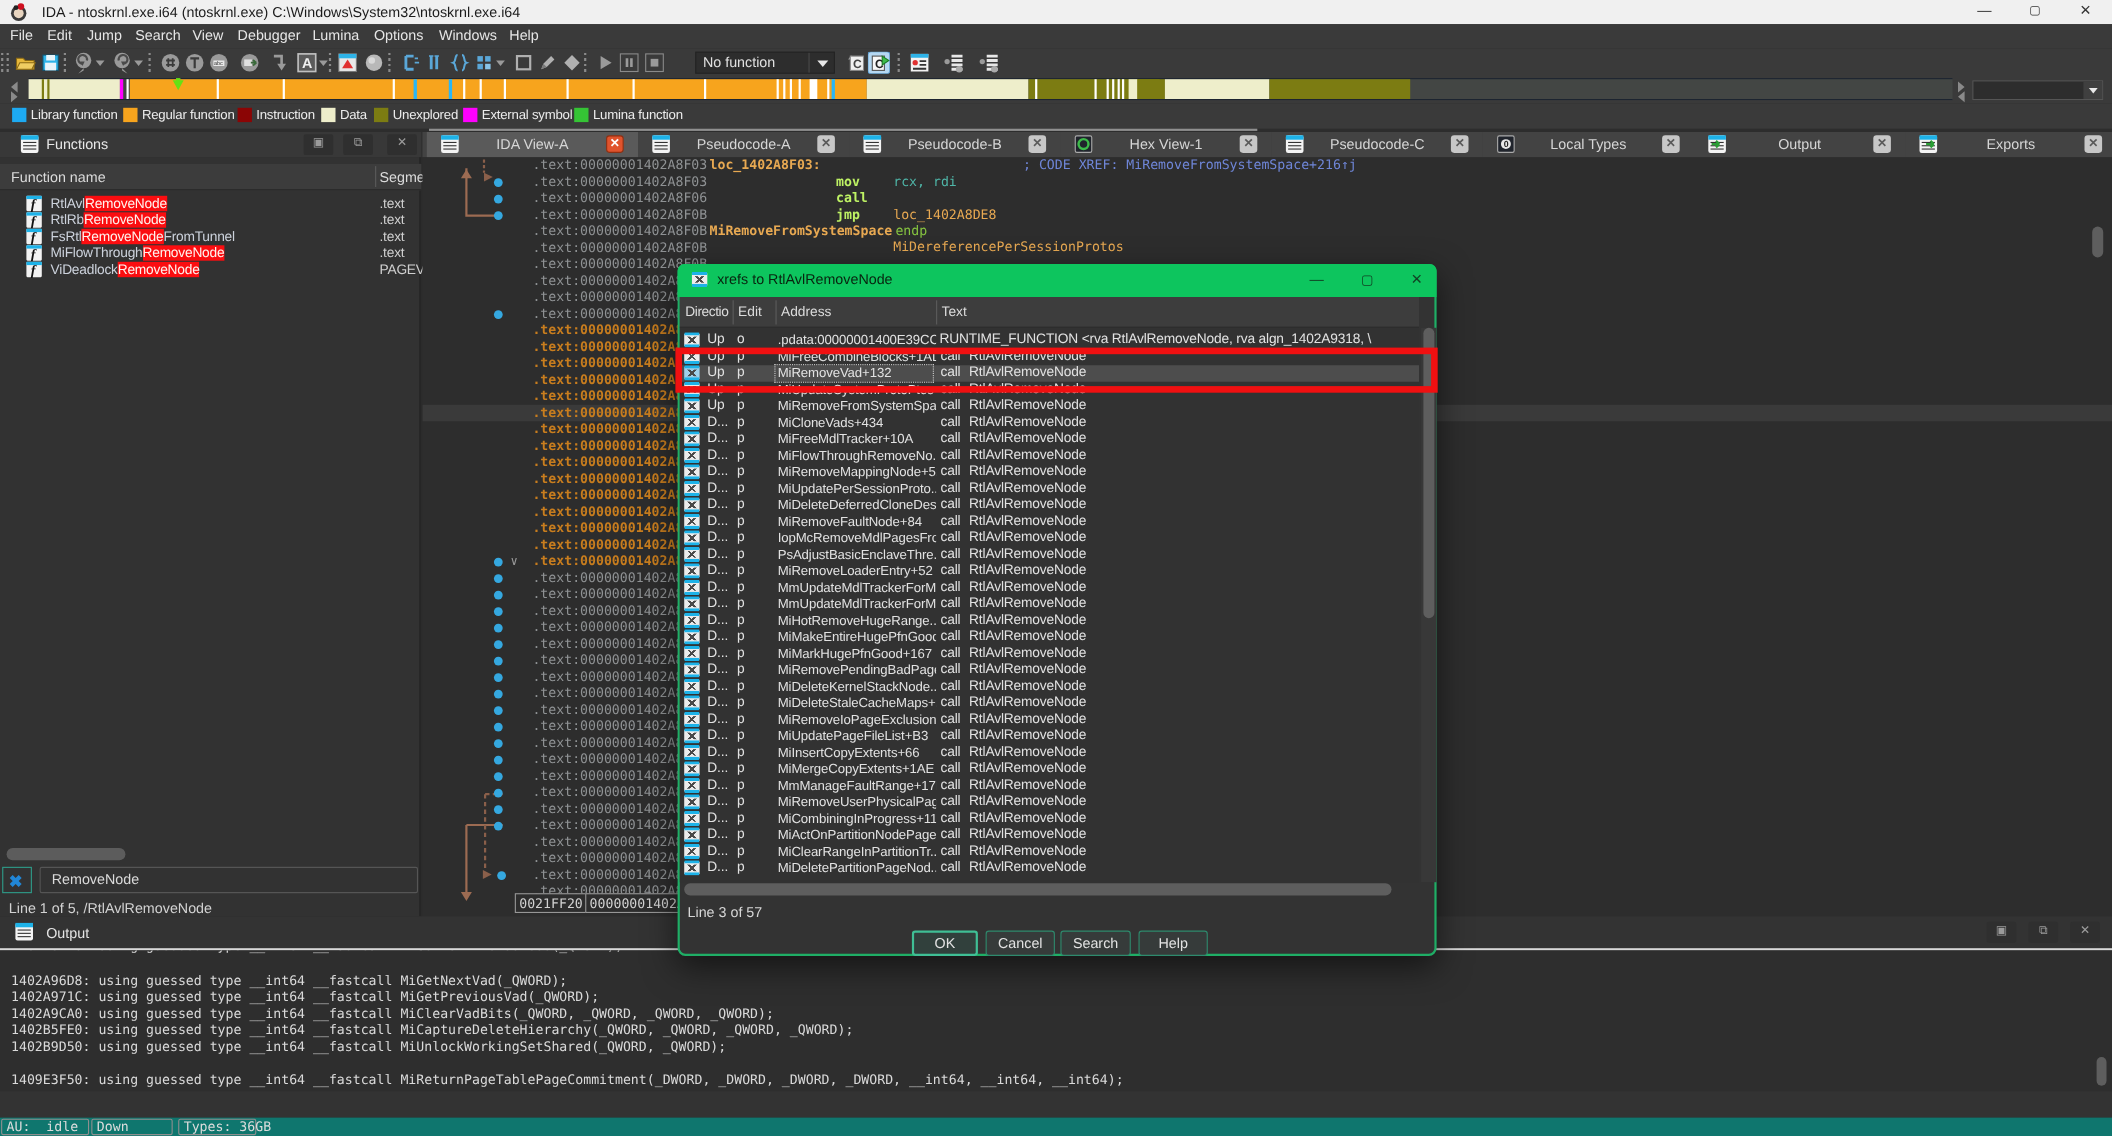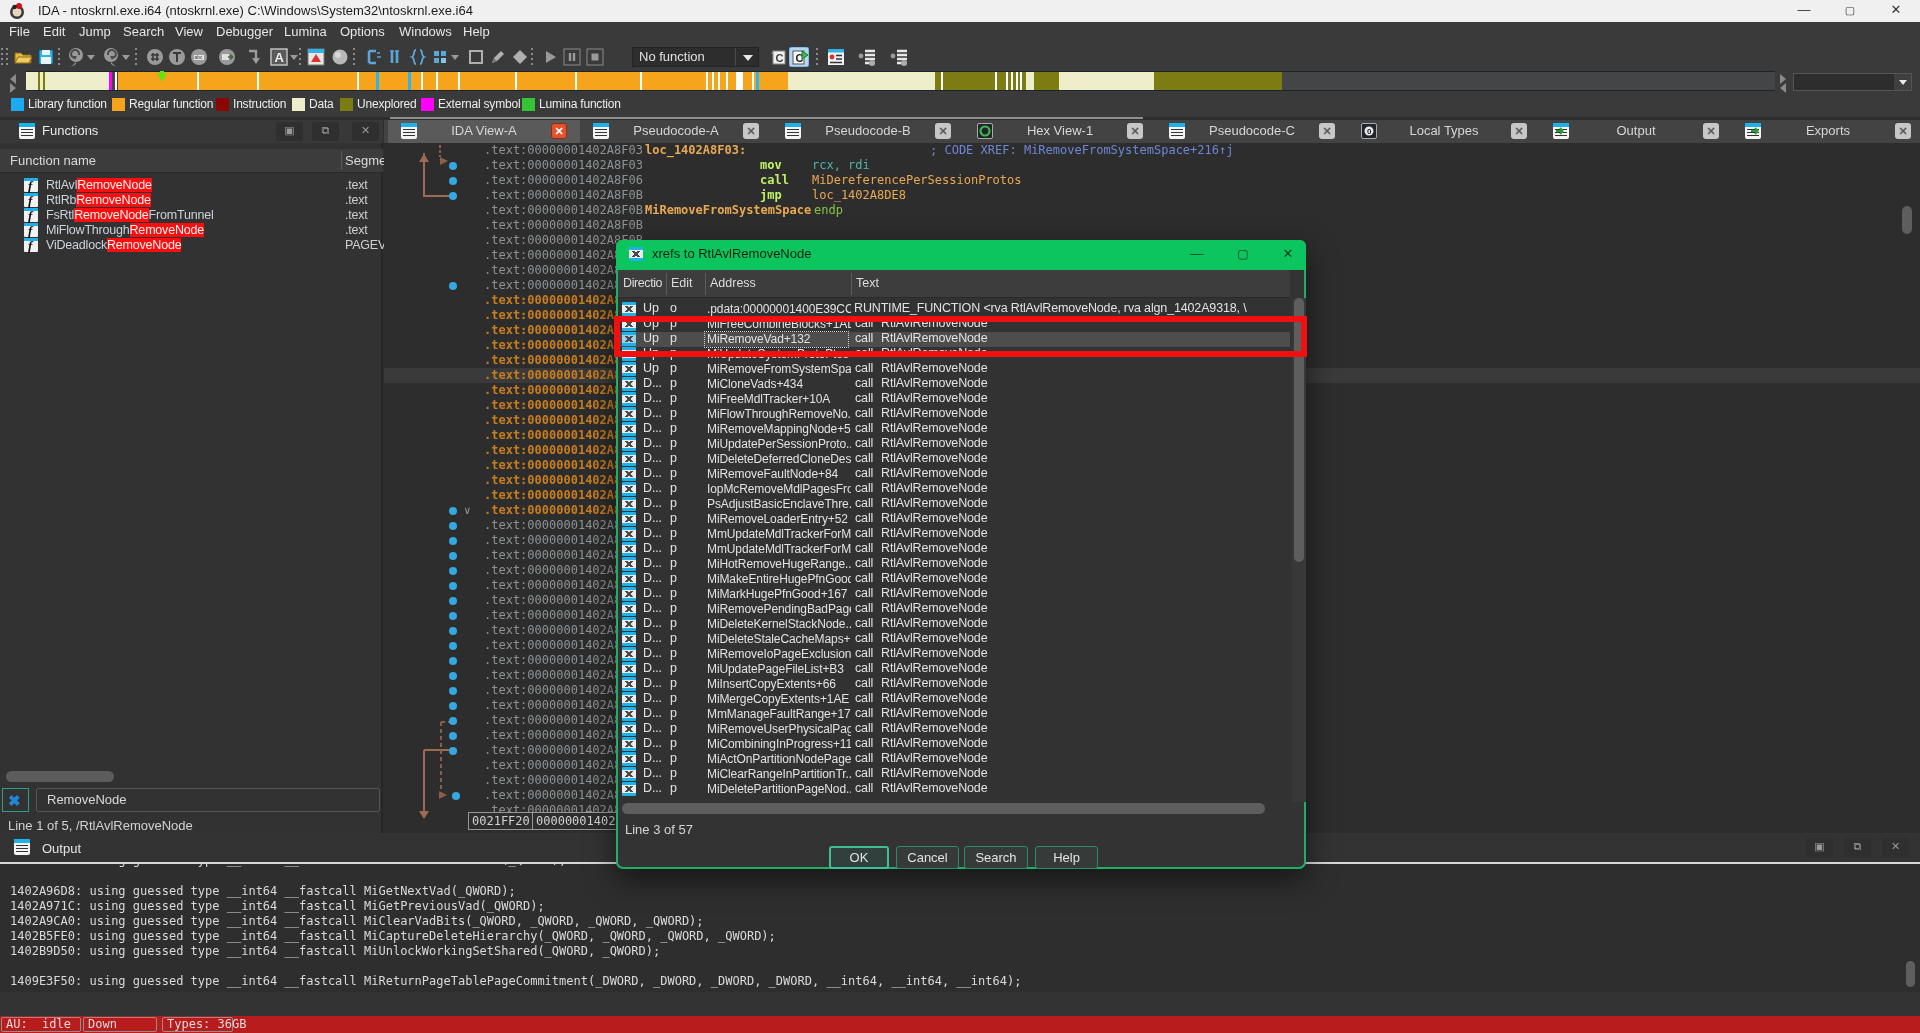--- a/index.html
+++ b/index.html
@@ -104,21 +104,21 @@
   #outdock .cap{position:absolute;left:42px;top:8px;font-size:13px;color:#e4e4e4;}
   #outline{position:absolute;left:0;top:29px;width:1920px;height:2px;background:#d9d9d9;}
   #outtext{position:absolute;left:0;top:31px;width:1920px;height:128px;background:#2e2e2e;overflow:hidden;}
   .oline{position:absolute;left:10px;height:15px;font-family:"DejaVu Sans Mono",monospace;font-size:12px;color:#dadada;white-space:pre;}
   #outscroll{position:absolute;left:1906px;top:128px;width:9px;height:26px;border-radius:5px;background:#5e5e5e;}
   #pyrow{position:absolute;left:0;top:159px;width:1920px;height:24px;}
   #pyrow .lbl{position:absolute;left:13px;top:3px;font-size:13px;color:#dadada;}
   #pyinput{position:absolute;left:68px;top:0px;width:1848px;height:22px;border:1px solid #5f5f5f;border-radius:3px;background:#333;}
 
   
-  #statusbar{left:0;top:1016px;width:1920px;height:17px;background:#b91c1c;}
+  #statusbar{left:0;top:1016px;width:1920px;height:17px;background:#0f766e;}
   .stbox{position:absolute;top:1px;height:15px;border:1px solid #8f8f8f;border-radius:2px;font-family:"DejaVu Sans Mono",monospace;font-size:12px;color:#dcdcdc;line-height:13px;padding:0 4px;white-space:pre;}
 
   
   #xdlg{left:616px;top:240px;width:690px;height:629px;background:#333333;border:2px solid #1fae66;border-radius:7px;box-shadow:0 10px 30px rgba(0,0,0,.55);}
   #xdlg-title{position:absolute;left:-2px;top:-2px;width:690px;height:30px;background:#0dc55e;border-radius:6px 6px 0 0;}
   #xdlg-title .cap{position:absolute;left:36px;top:6px;font-size:13px;color:#09230f;}
   .dlgctl{position:absolute;top:4px;width:30px;height:20px;color:#114023;font-size:13px;text-align:center;line-height:20px;}
   #xtable-head{position:absolute;left:0px;top:28px;width:672px;height:28px;background:#3d3d3d;border-bottom:1px solid #2a2a2a;}
   #xtable-head .hc{position:absolute;top:6px;font-size:12.5px;color:#dcdcdc;overflow:hidden;white-space:nowrap;}
   #xtable-head .vs{position:absolute;top:3px;width:1px;height:22px;background:#5c5c5c;}
@@ -548,21 +548,21 @@
       <path d="M56 2 L56 14" stroke="#8a5f4a" stroke-width="2" fill="none" stroke-dasharray="3,2"></path>
       <path d="M56 14 L64 18 L56 22 Z" fill="#8a5f4a"></path>
       <path d="M40 607 L40 672 M40 607 L73 607" stroke="#9c6b52" stroke-width="2" fill="none"></path>
       <path d="M40 676 L35 668 L45 668 Z" fill="#9c6b52"></path>
       <path d="M57 579 L57 647 M57 579 L73 579" stroke="#8a5f4a" stroke-width="2" fill="none" stroke-dasharray="4,3"></path>
       <path d="M55 648 L63 652 L55 656 Z" fill="#8a5f4a"></path>
     </svg>
     <div id="drows">
         <div class="drow" style="top: 0px;"><span class="a-gray" style="left: 100px;">.text:00000001402A8F03</span><span class="c-label" style="left: 261px;">loc_1402A8F03:</span><span class="c-cmt" style="left: 546px;">; CODE XREF: MiRemoveFromSystemSpace+216↑j</span></div>
         <div class="drow" style="top: 15px;"><span class="a-gray" style="left: 100px;">.text:00000001402A8F03</span><span class="c-mnem" style="left: 376px;">mov</span><span class="c-reg" style="left: 428px;">rcx, rdi</span><div class="bdot" style="top: 4px;"></div></div>
-        <div class="drow" style="top: 30px;"><span class="a-gray" style="left: 100px;">.text:00000001402A8F06</span><span class="c-mnem" style="left: 376px;">call</span><span class="c-fn" style="left: 428px;">MiDereferencePerSessionProtos</span><div class="bdot" style="top: 4px;"></div></div>
+        <div class="drow" style="top: 30px;"><span class="a-gray" style="left: 100px;">.text:00000001402A8F06</span><span class="c-mnem" style="left: 376px;">call</span><span class="c-fn" style="left: 428px; margin-top: 44px;">MiDereferencePerSessionProtos</span><div class="bdot" style="top: 4px;"></div></div>
         <div class="drow" style="top: 45px;"><span class="a-gray" style="left: 100px;">.text:00000001402A8F0B</span><span class="c-mnem" style="left: 376px;">jmp</span><span class="c-fn" style="left: 428px;">loc_1402A8DE8</span><div class="bdot" style="top: 4px;"></div></div>
         <div class="drow" style="top: 60px;"><span class="a-gray" style="left: 100px;">.text:00000001402A8F0B</span><span class="c-label" style="left: 261px;">MiRemoveFromSystemSpace</span><span class="c-kw" style="left: 430px;">endp</span></div>
         <div class="drow" style="top: 75px;"><span class="a-gray" style="left: 100px;">.text:00000001402A8F0B</span></div>
         <div class="drow" style="top: 90px;"><span class="a-gray" style="left: 100px;">.text:00000001402A8F0B</span></div>
         <div class="drow" style="top: 105px;"><span class="a-gray" style="left: 100px;">.text:00000001402A8F0B</span></div>
         <div class="drow" style="top: 120px;"><span class="a-gray" style="left: 100px;">.text:00000001402A8</span></div>
         <div class="drow" style="top: 135px;"><span class="a-gray" style="left: 100px;">.text:00000001402A8</span><div class="bdot" style="top: 4px;"></div></div>
         <div class="drow" style="top: 150px;"><span class="a-orange" style="left: 100px;">.text:00000001402A8</span></div>
         <div class="drow" style="top: 165px;"><span class="a-orange" style="left: 100px;">.text:00000001402A8</span></div>
         <div class="drow" style="top: 180px;"><span class="a-orange" style="left: 100px;">.text:00000001402A8</span></div>

